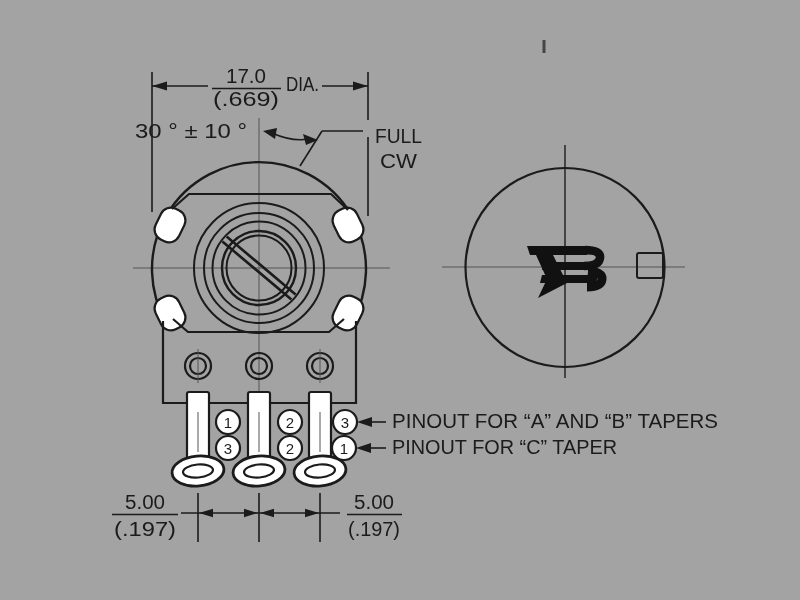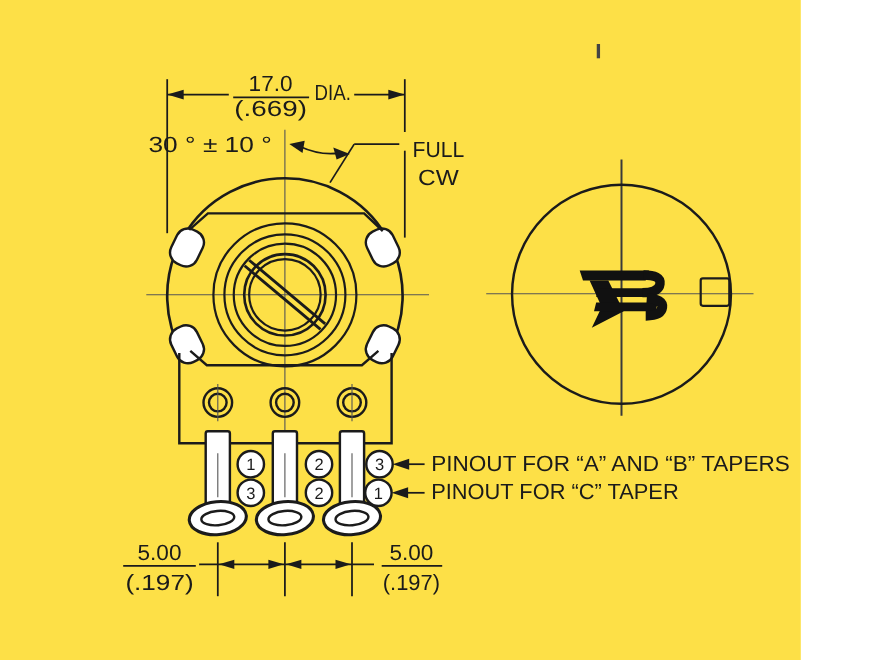--- a/index.html
+++ b/index.html
@@ -1,16 +1,16 @@
 <!DOCTYPE html>
 <html><head>
 <meta charset="utf-8">
 <style>
   html,body{margin:0;padding:0;background:#ffffff;}
-  .stage{position:relative;width:728px;height:600px;background:#fde047;overflow:hidden;}
+  .stage{position:relative;width:800px;height:600px;background:#a3a3a3;overflow:hidden;}
   svg{display:block;}
   svg text{font-family:"Liberation Sans", sans-serif;fill:#1b1b1b;}
   .dim-text{font-size:20px;}
   .pin-num{font-size:15px;text-anchor:middle;}
   .ctr{stroke:#555555;stroke-width:1;}
   .ctr2{stroke:#3a3a3a;stroke-width:1.8;}
   .out{stroke:#1b1b1b;fill:none;}
   .dim{stroke:#1b1b1b;stroke-width:1.6;fill:none;}
   .arr{fill:#1b1b1b;stroke:none;}
   .whitefill{fill:#ffffff;stroke:#1b1b1b;}

